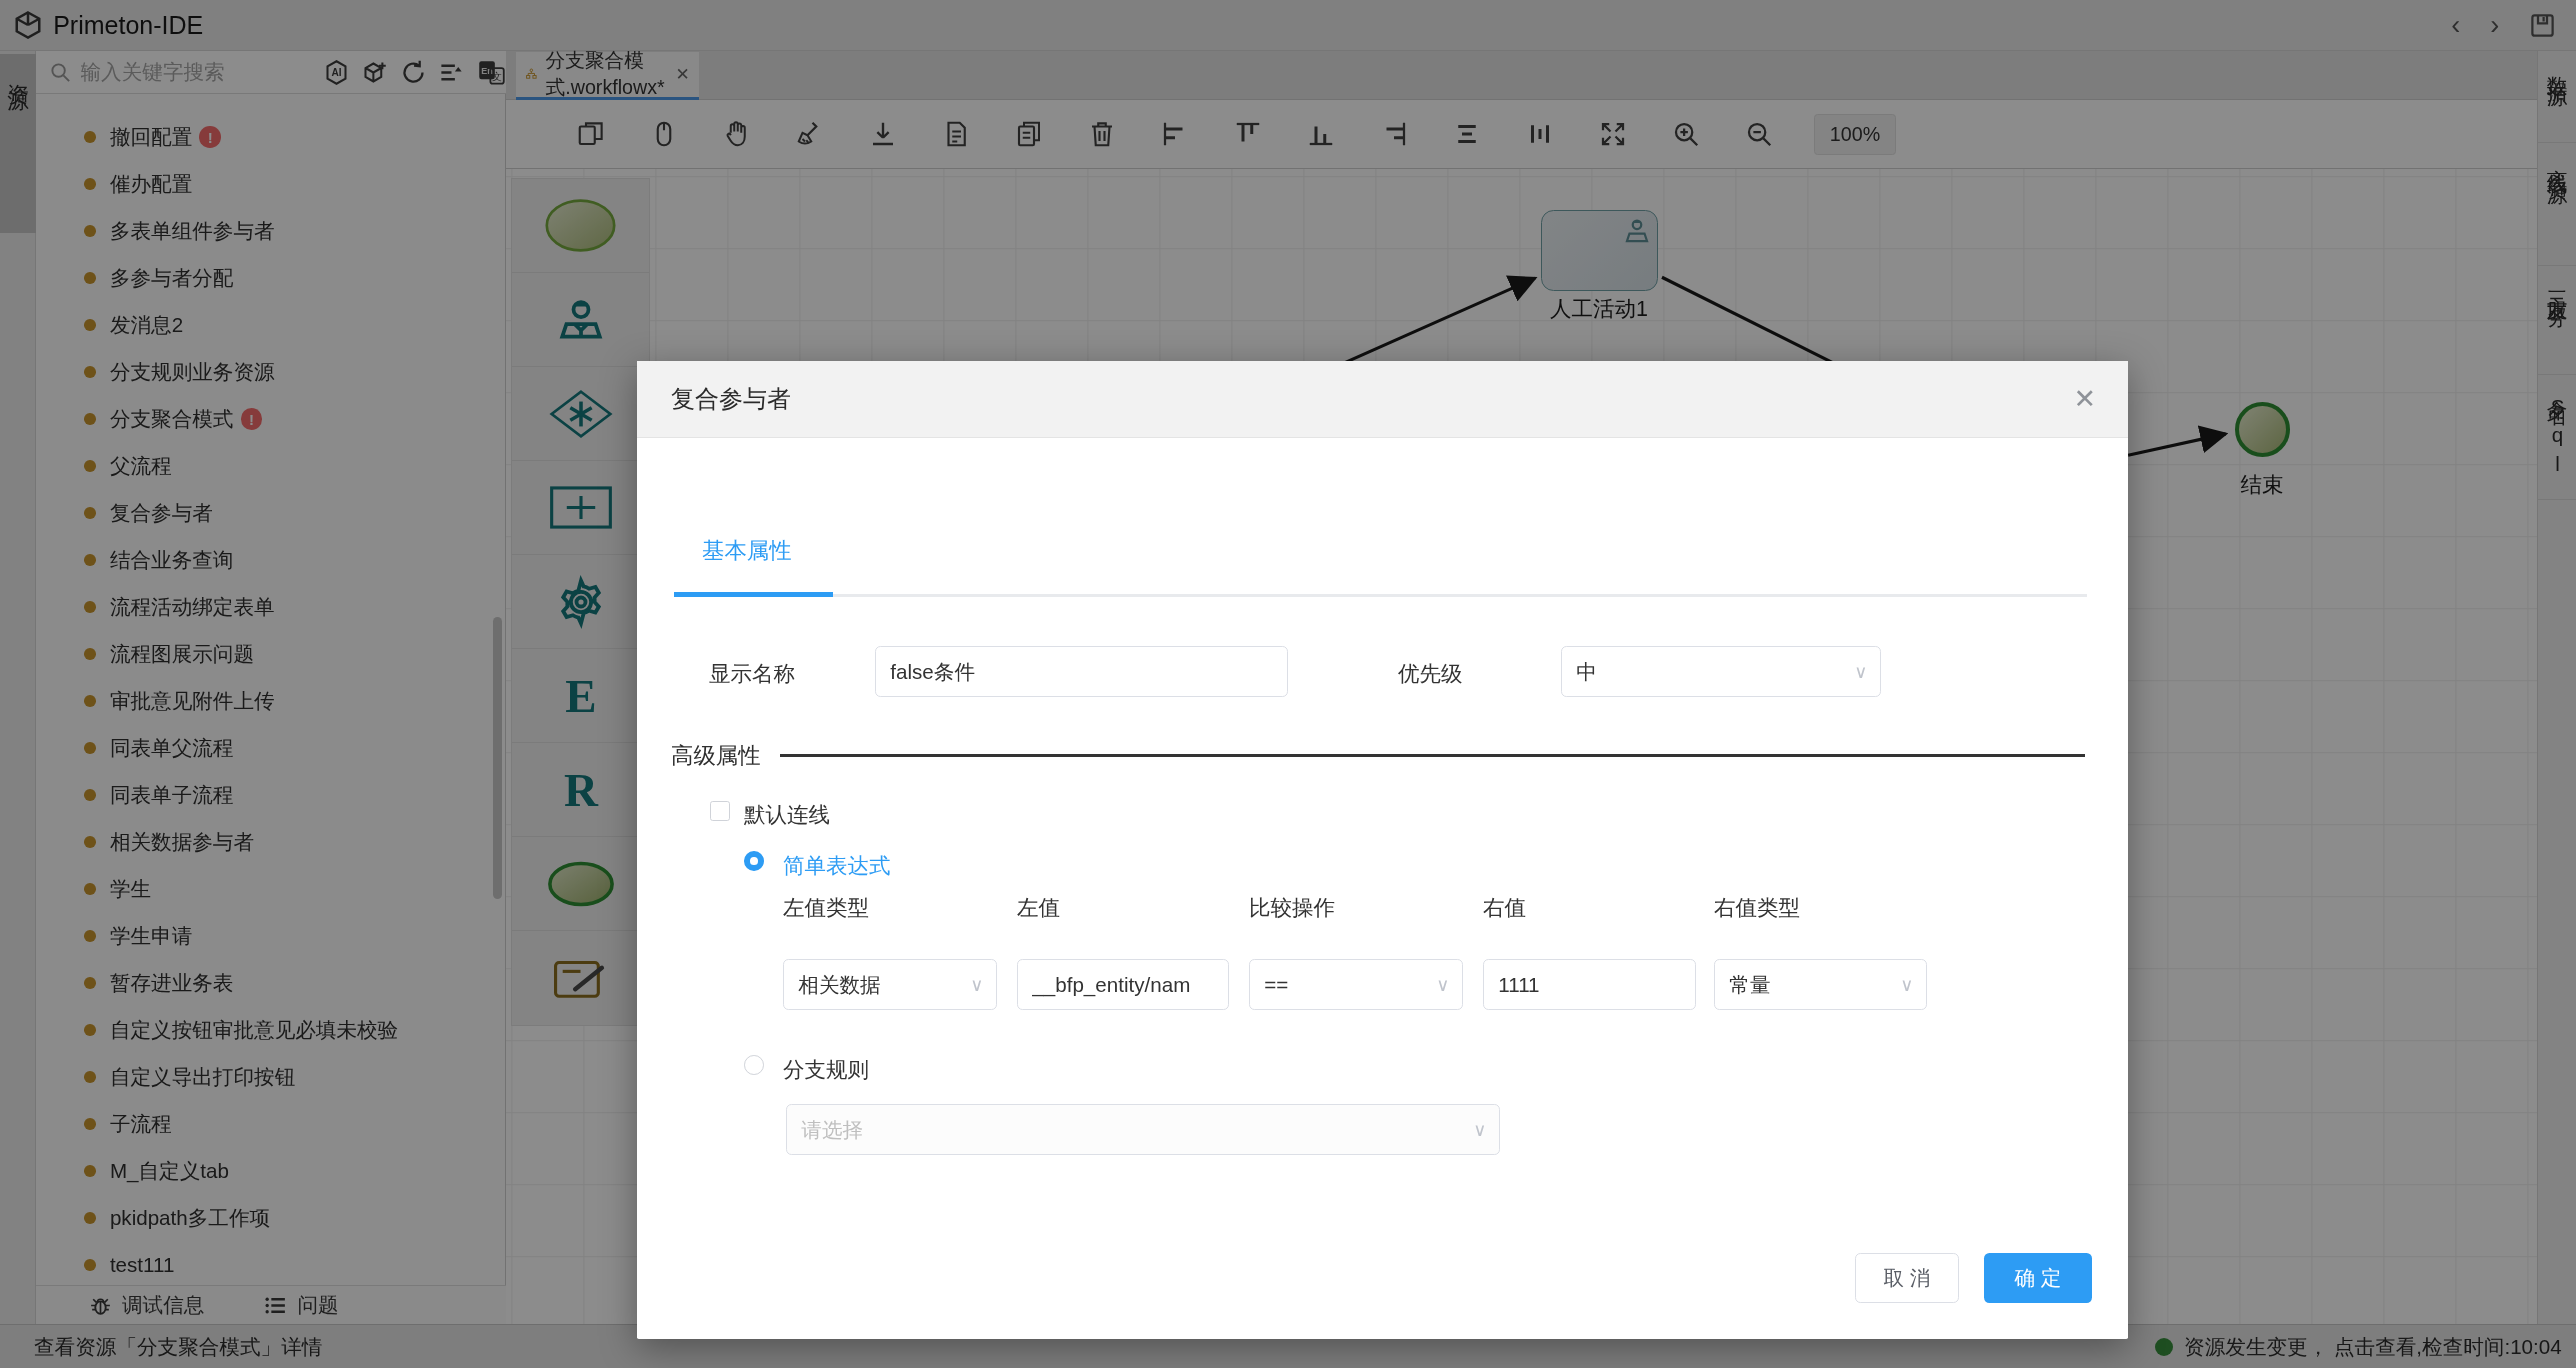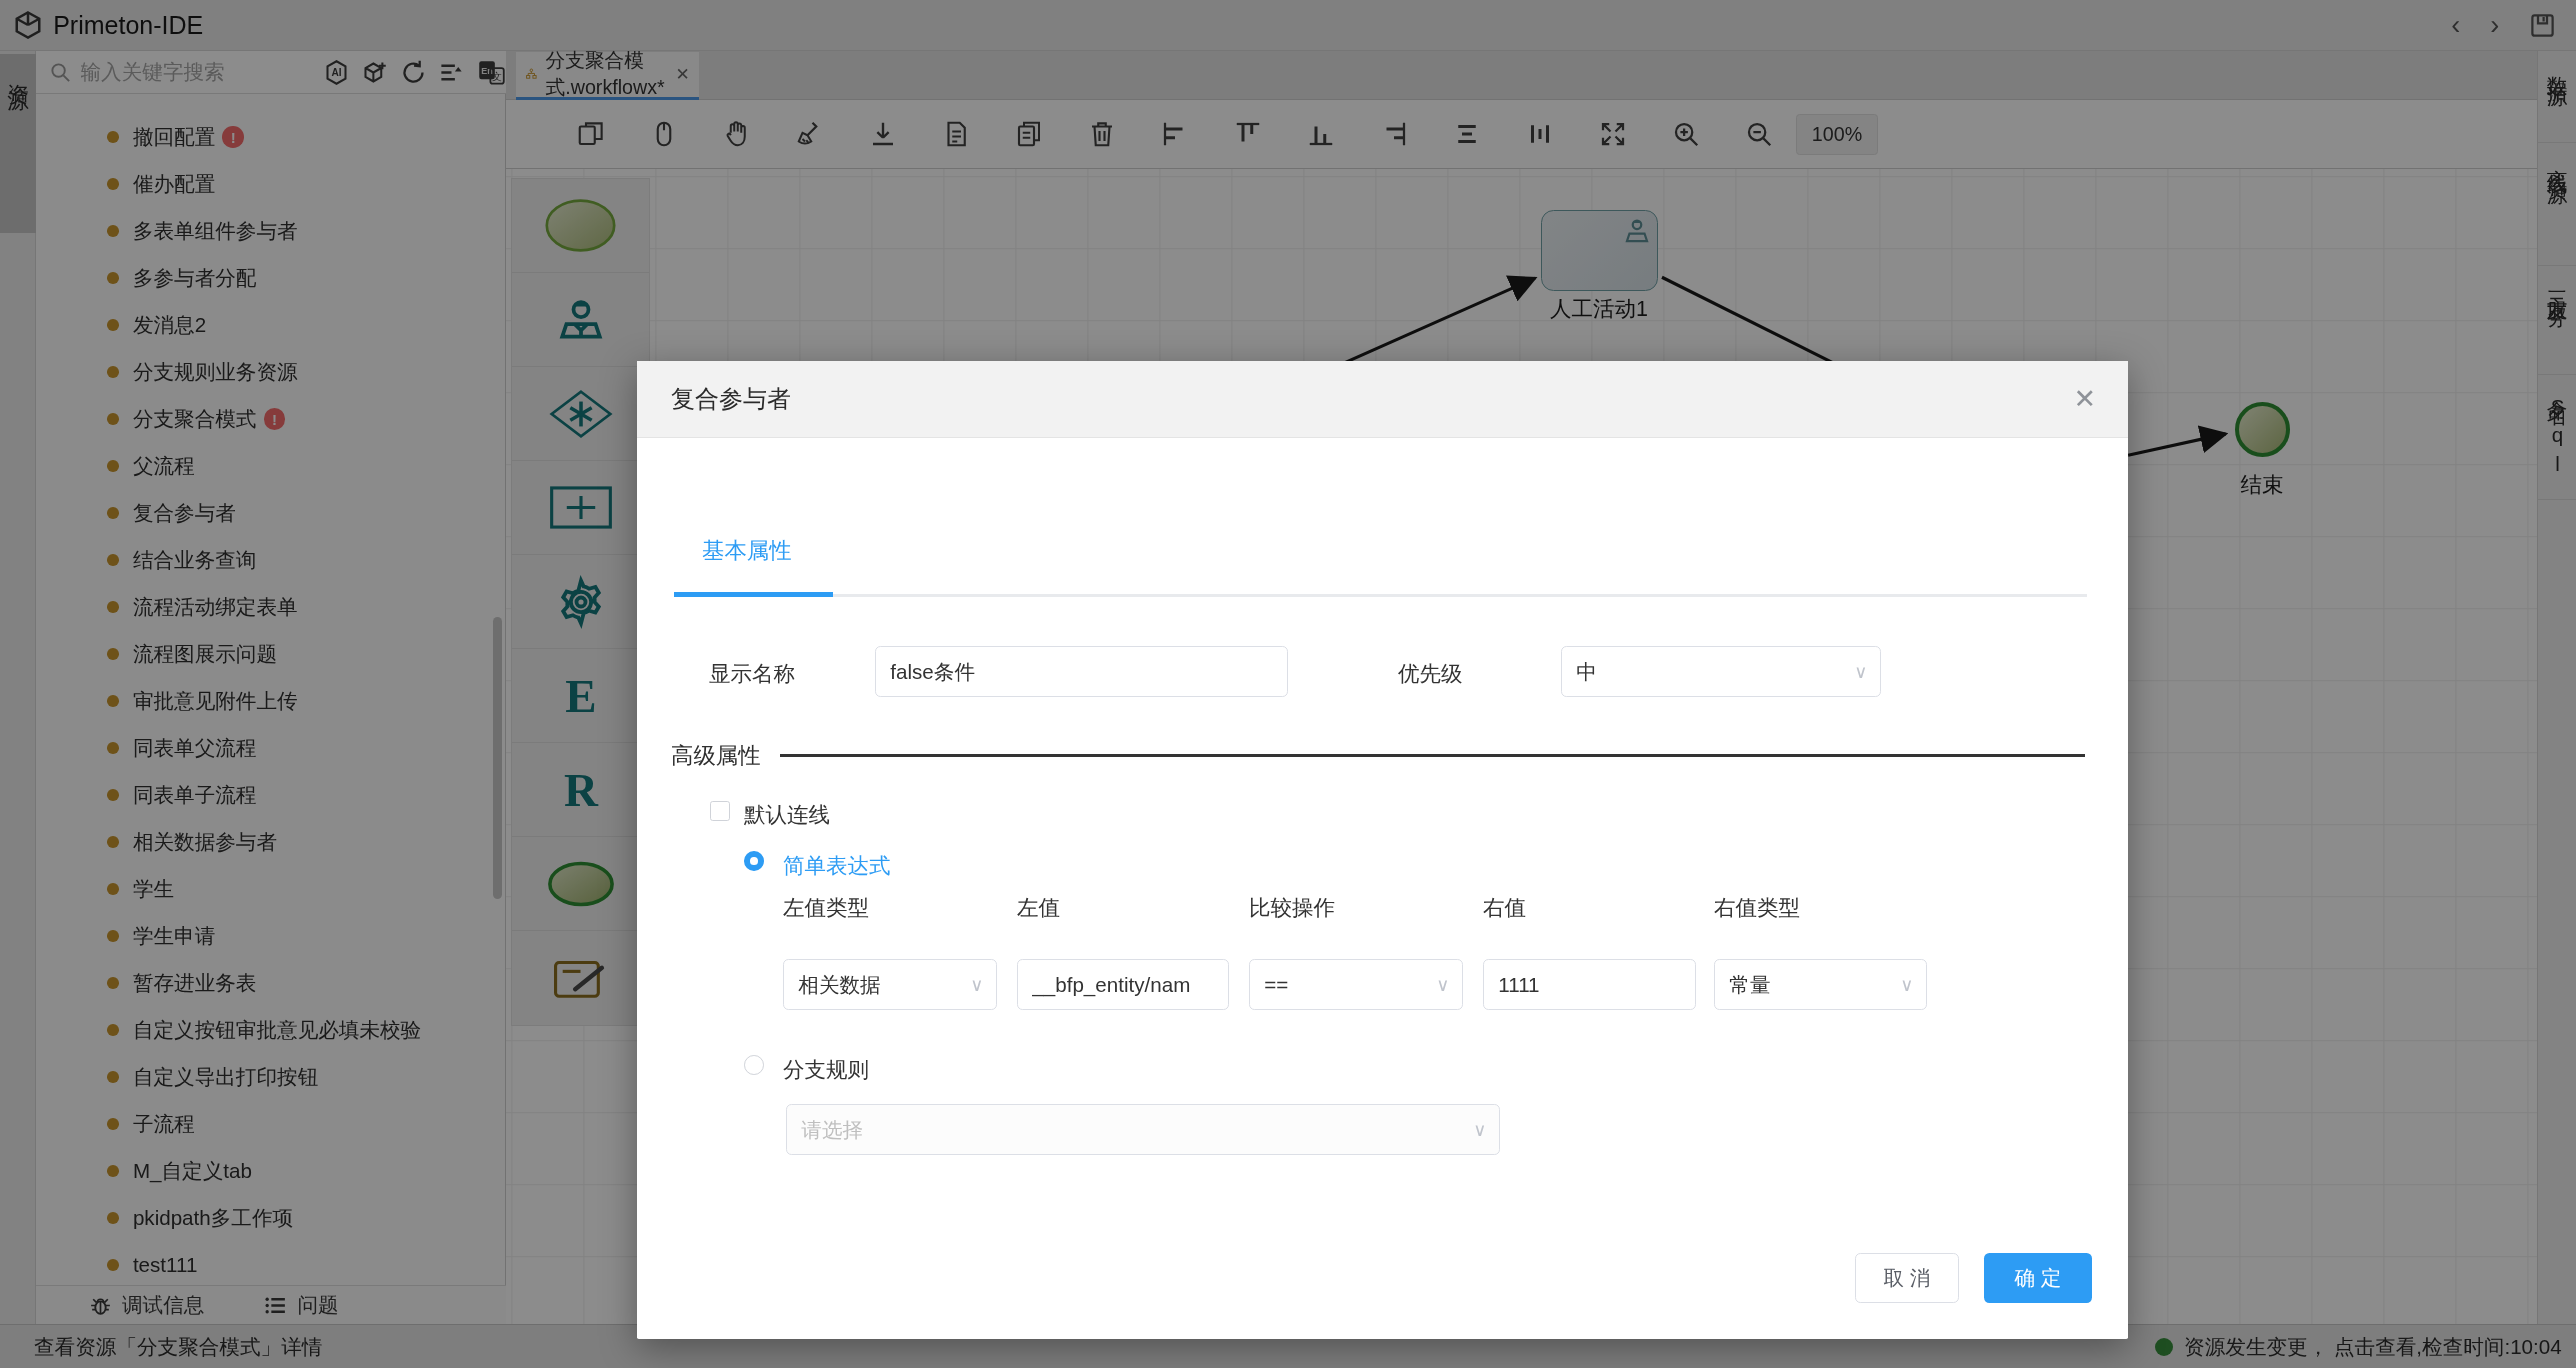--- a/index.html
+++ b/index.html
@@ -24,21 +24,21 @@
 
   
   #sidebar { left:36px; top:51px; width:470px; height:1273px; background:#FDFDFD; border-right:0.9px solid #CFCFCF; }
   #search-row { position:absolute; left:0; top:0; width:470px; height:43px; background:#FFF; border-bottom:0.9px solid #DCDCDC;
     display:flex; align-items:center; }
   #search-input-wrap { display:flex; align-items:center; gap:9px; margin-left:12.5px; flex:1; }
   #search-input { border:none; outline:none; font-size:20.6px; width:242px; background:transparent; color:#333; }
   #search-input::placeholder { color:#A6A6A6; }
   #search-actions { display:flex; align-items:center; gap:11.6px; margin-right:10.7px; color:#3d3d3d; }
   #tree { position:absolute; left:0; top:43px; width:470px; height:1193px; overflow:hidden; padding-top:19.7px; }
-  .tree-item { height:47px; display:flex; align-items:center; padding-left:71px; font-size:20.6px; color:#303030; cursor:default; }
+  .tree-item { height:47px; display:flex; align-items:center; padding-left:48px; font-size:20.6px; color:#303030; cursor:default; }
   .bullet { width:11.6px; height:11.6px; border-radius:50%; background:var(--gold); margin-right:14.3px; flex:0 0 auto; }
   .err-badge { width:21.5px; height:21.5px; border-radius:50%; background:var(--error); color:#fff; font-size:15px; font-weight:bold;
     display:flex; align-items:center; justify-content:center; margin-left:7.2px; }
   #tree-scrollbar { position:absolute; right:2.7px; top:566px; width:9px; height:282px; background:#C9C9C9; border-radius:4.5px; }
   #debug-row { position:absolute; left:0; bottom:0; width:470px; height:39px; border-top:0.9px solid #DEDEDE; background:#FBFBFB;
     display:flex; align-items:center; font-size:20.6px; color:#3a3a3a; }
   #debug-row .drow-item { display:flex; align-items:center; gap:9px; }
   #issues-badge { position:absolute; left:259px; top:-21.5px; min-width:39px; height:23px; border-radius:11.6px; background:var(--error);
     color:#fff; font-size:16px; display:flex; align-items:center; justify-content:center; padding:0 7.2px; }
 
@@ -46,21 +46,21 @@
   #editor { left:506px; top:51px; width:2031px; height:1273px; background:#fff; }
   #tabbar { position:absolute; left:0; top:0; width:2031px; height:49px; background:#E3E3E3; border-bottom:0.9px solid #D0D0D0; }
   #active-tab { position:absolute; left:9.8px; top:0.9px; width:183px; height:45px; background:#FAFAFA;
     display:flex; align-items:center; gap:8px; padding:0 9px; font-size:19.7px; }
   #tab-underline { position:absolute; left:0px; bottom:-4.5px; width:183px; height:4.5px; background:var(--tabline); }
   #tab-close { color:#666; font-size:17px; margin-left:1.8px; }
   #toolbar { position:absolute; left:0; top:49px; width:2031px; height:68px; background:#FFFFFF; display:flex; align-items:center; }
   .tb-icon { width:30px; height:30px; color:#404040; flex:0 0 auto; }
   .tb-icon svg { width:100%; height:100%; }
   #toolbar .gap { width:43px; flex:0 0 auto; }
-  #zoom-box { margin-left:22px; width:82px; height:41px; background:#F1F1F1; border:0.9px solid #E0E0E0; border-radius:3.6px;
+  #zoom-box { margin-left:40px; width:82px; height:41px; background:#F1F1F1; border:0.9px solid #E0E0E0; border-radius:3.6px;
     display:flex; align-items:center; justify-content:center; font-size:19.7px; color:#333; }
 
   
   #canvas { position:absolute; left:0; top:117px; width:2031px; height:1156px; background:#FFFFFF;
     background-image:linear-gradient(#EDEDED 0.9px, transparent 0.9px),linear-gradient(90deg,#EDEDED 0.9px, transparent 0.9px);
     background-size:72px 72px; background-position:5.4px 7.2px; border-top:0.9px solid #D0D0D0; overflow:hidden; }
   #palette { position:absolute; left:5.4px; top:9px; width:139px; background:#F1F1F1; border:0.9px solid #E2E2E2; }
   .pal-item { height:94px; display:flex; align-items:center; justify-content:center; border-bottom:0.9px solid #E0E0E0; }
   .pal-item:last-child { border-bottom:none; }
   .pal-letter { font-family:"Liberation Serif","DejaVu Serif",serif; font-weight:bold; font-size:47px; color:var(--teal); }

